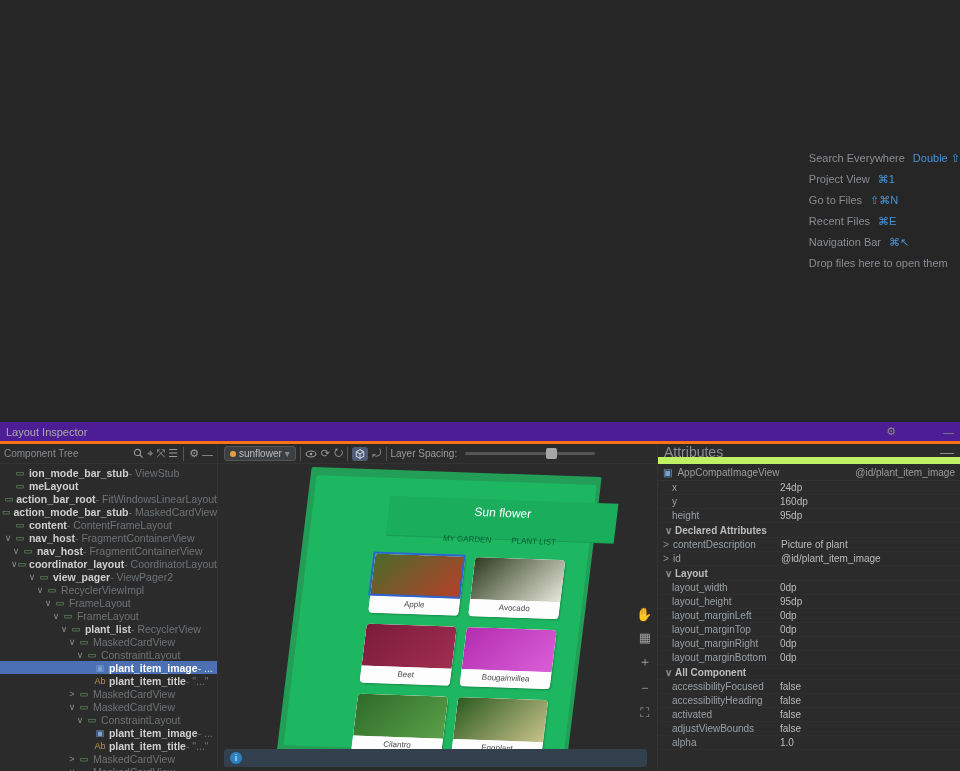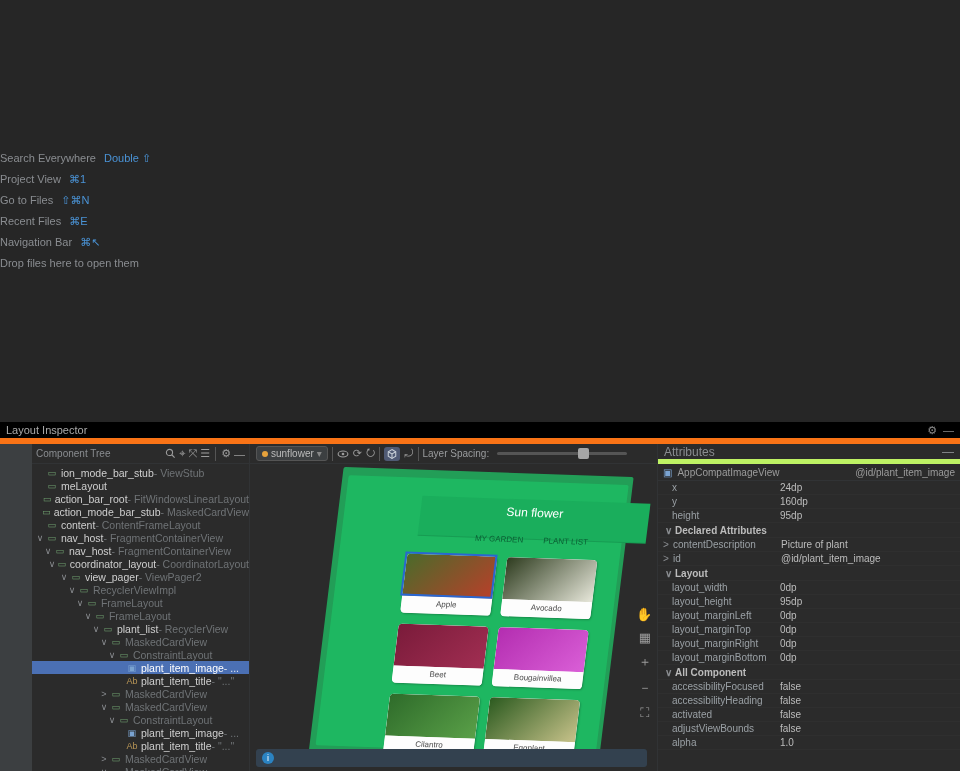--- a/index.html
+++ b/index.html
@@ -8,48 +8,48 @@
     background: #262626;
     font-family: -apple-system, "Segoe UI", Arial, sans-serif;
     font-size: 11px;
     color: #bbb;
     overflow: hidden;
     position: relative;
   }
   
   .editor-empty {
     position: absolute; top: 0; left: 0; right: 0; bottom: 350px;
-    display: flex; align-items: center; justify-content: flex-start;
+    display: flex; align-items: center; justify-content: flex-end;
   }
   .empty-hints { display: flex; flex-direction: column; gap: 8px; }
   .hint-row { display: flex; gap: 8px; font-size: 11px; color:#8a8d91;}
   .hint-row .lbl { color:#8a8d91; }
   .hint-row .key { color:#4a93d6; font-weight:500;}
   
   .inspector {
     position: absolute; left: 0; right: 0; bottom: 0; height: 350px;
     background: #3c3f41;
     border-top: 1px solid #262626;
     display: flex; flex-direction: column;
   }
   .insp-header {
-    height: 22px; background: #000000;
-    border-bottom: 6px solid #f97316;
+    height: 22px; background: #4c1d95;
+    border-bottom: 3px solid #f97316;
     display: flex; align-items:center; padding: 0 6px;
-    color: #aaa; font-weight: 500;
+    color: #aaa; font-weight: 500; gap: 41px;
   }
   .insp-header .title { flex: 0 0 auto; font-size:11px;}
   .insp-header .spacer { flex: 1; }
   .insp-header .ic { margin-left:6px; color:#888; cursor:pointer;}
   .insp-body { flex:1; display:flex; min-height:0;}
   
   .comp-tree-pane {
     width: 218px; background:#2b2b2b;
     border-right:1px solid #313335;
-    display:flex; flex-direction:column;margin-left:32px;
+    display:flex; flex-direction:column;
   }
   .pane-toolbar {
     height:20px; display:flex; align-items:center;
     border-bottom:1px solid #313335;
     padding:0 4px; color:#8a8d91; font-size:10px;
     gap: 3px;
   }
   .pane-toolbar .ptitle { flex:0 0 auto; }
   .pane-toolbar .pspacer{ flex:1;}
   .pane-toolbar .ic { color:#9c9c9c; cursor:pointer; font-size:11px;}
@@ -66,21 +66,21 @@
   }
   .tree-row.sel { background:#4b70b4; color:#fff;}
   .tree-row .tg { width:12px; text-align:center; color:#8a8d91; font-size:9px;}
   .tree-row .tg.sel-t { color:#fff;}
   .tree-row .iconbox {
     width:12px; height:10px;
     display:inline-flex; align-items:center; justify-content:center;
     font-size:9px;
   }
   .tree-row .nm { color:#b1b1b1; }
-  .tree-row .nm.bold { font-weight:400; color:#cfcfcf;}
+  .tree-row .nm.bold { font-weight:700; color:#cfcfcf;}
   .tree-row.sel .nm { color:#fff;}
   .tree-row .typ { color:#6f7376; }
   .tree-row.sel .typ { color:#dfe6f1;}
   .ind { display:inline-block; }
   
   .render-pane {
     flex:1; background:#2b2b2b;
     display:flex; flex-direction:column;
     border-right:1px solid #313335;
     position:relative;
@@ -167,23 +167,23 @@
   .notice .nicon {
     width:12px;height:12px;border-radius:6px;background:#2b83c2;color:#fff;
     font-size:9px; display:flex;align-items:center;justify-content:center;
   }
   
   .attr-pane {
     width: 302px; background:#2b2b2b;
     display:flex; flex-direction:column;
   }
   .attr-head {
-    height:20px; border-bottom:5px solid #bef264;
-    display:flex; align-items:center; padding:0 6px;
-    color:#8a8d91; font-size:12px;
+    height:20px; border-bottom:7px solid #bef264;
+    display:flex; align-items:flex-start; padding:0 6px;
+    color:#8a8d91; font-size:14px;
   }
   .attr-subhead {
     height:17px; border-bottom:1px solid #313335;
     display:flex; align-items:center; padding:0 5px;
     color:#9c9c9c; font-size:10px; gap:5px;
   }
   .attr-subhead .idtxt { margin-left:auto; color:#9c9c9c;}
   .attr-list { flex:1; overflow:hidden;}
   .attr-row {
     display:flex; align-items:center; height:14px;

